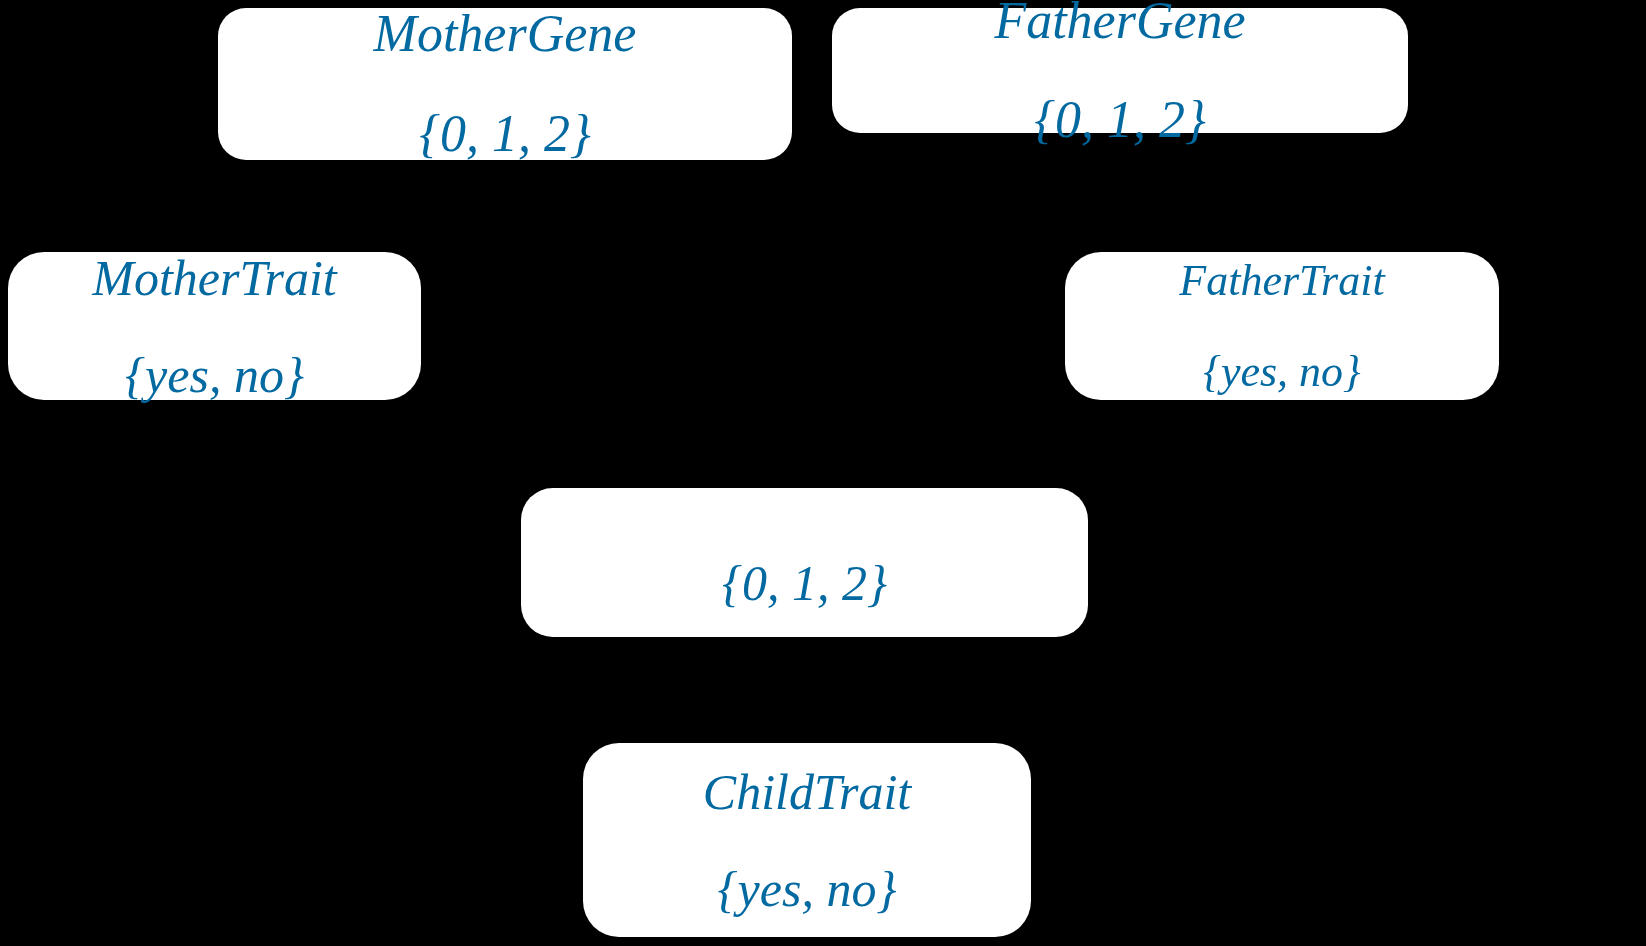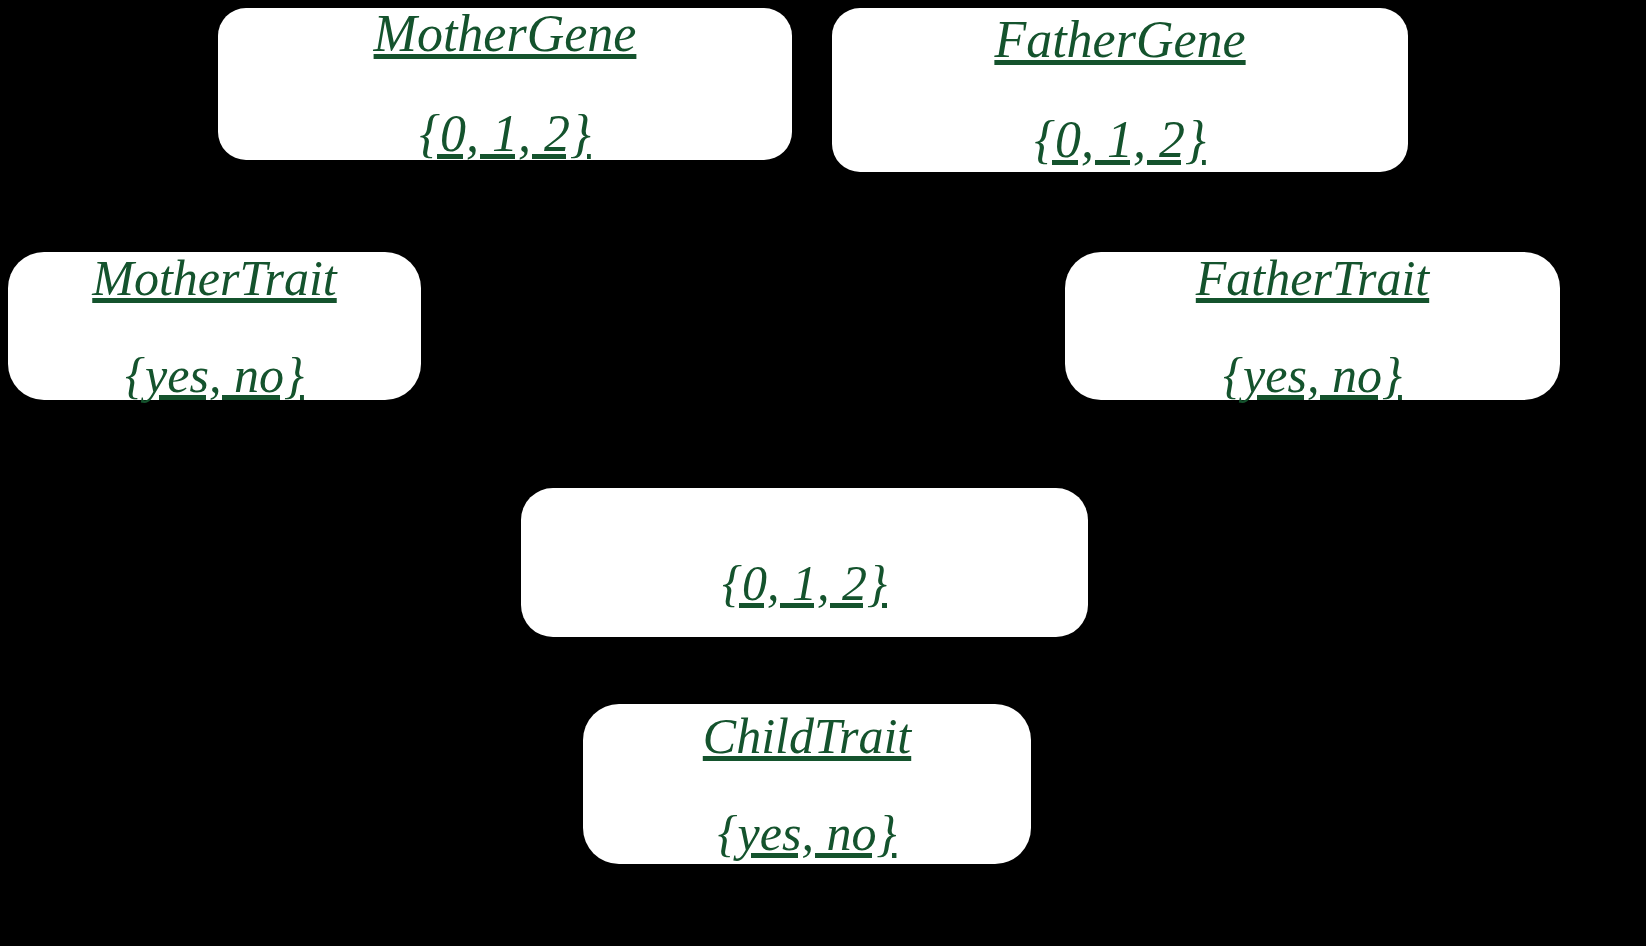--- a/index.html
+++ b/index.html
@@ -12,31 +12,30 @@
     position: relative;
     width: 1646px;
     height: 946px;
     background: #000000;
     overflow: hidden;
     font-family: "Liberation Serif", "DejaVu Serif", serif;
   }
   .node {
     position: absolute;
     background: #ffffff;
-    color: #14532d;
+    color: #0369a1;
     border-radius: 30px;
     display: flex;
     flex-direction: column;
     align-items: center;
     justify-content: center;
     text-align: left;
     font-style: italic;
     line-height: 1.12;
     box-sizing: border-box;
-    text-decoration: underline;
     -webkit-font-smoothing: antialiased;
   }
   .node .node-title {
     display: block;
     white-space: nowrap;
   }
   .node .node-domain {
     display: block;
     white-space: nowrap;
     margin-top: 41px;
@@ -44,45 +43,45 @@
 
   
   #node-mother-gene {
     left: 218px;  top: 8px;
     width: 574px; height: 152px;
     font-size: 52px;
     border-radius: 28px;
   }
   #node-father-gene {
     left: 832px;  top: 8px;
-    width: 576px; height: 164px;
+    width: 576px; height: 125px;
     font-size: 52px;
     border-radius: 28px;
   }
   #node-mother-trait {
     left: 8px;    top: 252px;
     width: 413px; height: 148px;
     font-size: 50px;
     border-radius: 36px;
   }
   #node-father-trait {
     left: 1065px; top: 252px;
-    width: 495px; height: 148px;
-    font-size: 50px;
+    width: 434px; height: 148px;
+    font-size: 44px;
     border-radius: 36px;
   }
   #node-child-gene {
     left: 521px;  top: 488px;
     width: 567px; height: 149px;
     font-size: 50px;
     border-radius: 32px;
   }
   #node-child-trait {
-    left: 583px;  top: 704px;
-    width: 448px; height: 160px;
+    left: 583px;  top: 743px;
+    width: 448px; height: 194px;
     font-size: 50px;
     border-radius: 36px;
   }
 </style>
 </head>
 <body>
 
 <div id="canvas">
 
   <div class="node" id="node-mother-gene">

